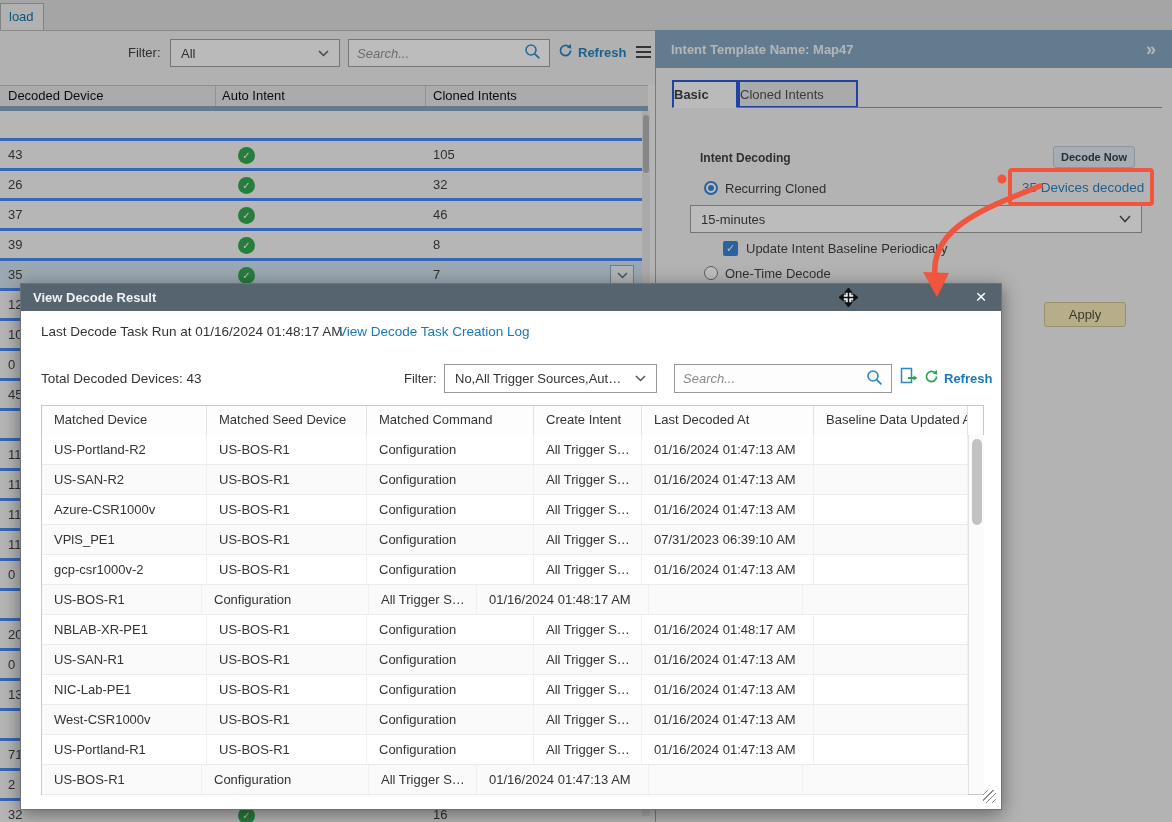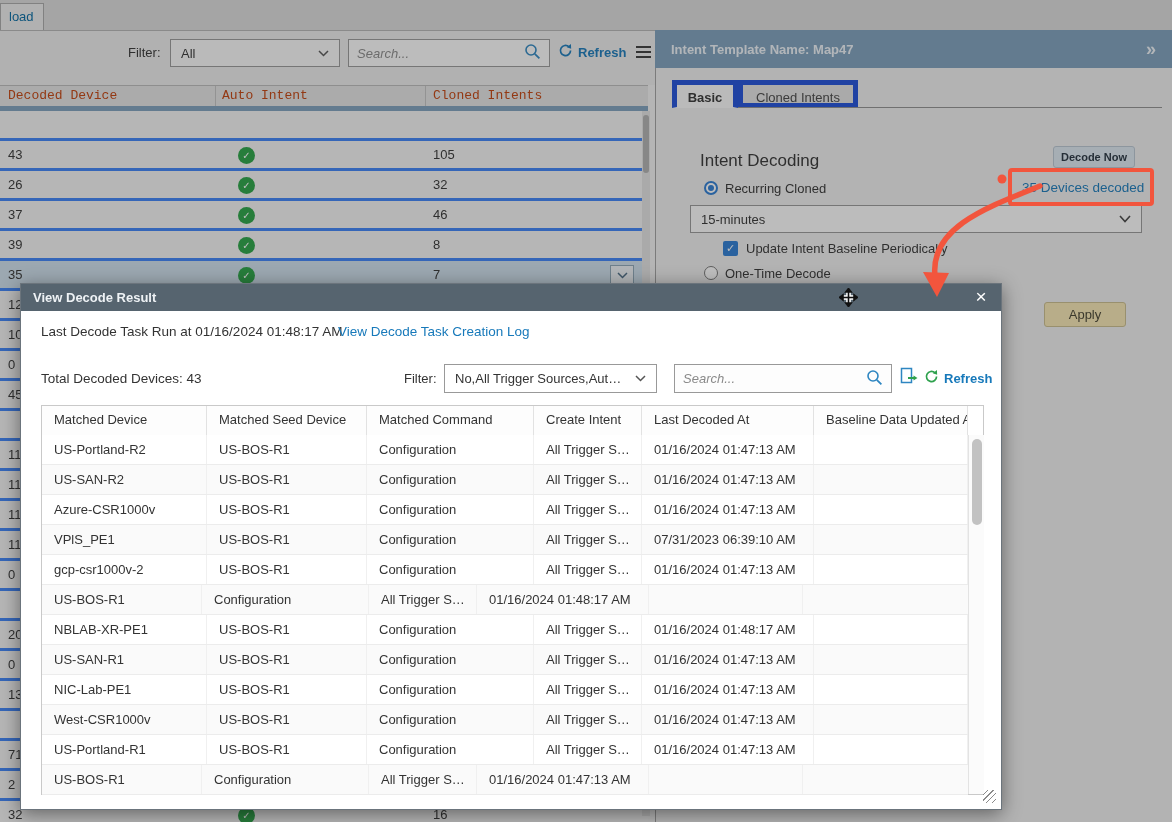--- a/index.html
+++ b/index.html
@@ -21,44 +21,44 @@
   .searchbox{background:#fdfdfd;border:1px solid #999;box-sizing:border-box;display:flex;align-items:center;
              justify-content:space-between;padding:0 8px;}
   #top-search{left:348px;top:39px;width:202px;height:28px;}
   .ph{font-style:italic;color:#8a8a8a;}
   .bluelink{color:#1779ba;}
   #top-refresh{left:558px;top:43px;display:flex;align-items:center;gap:5px;font-weight:bold;}
   #hamburger{left:636px;top:46px;width:15px;height:12px;display:flex;flex-direction:column;justify-content:space-between;}
   #hamburger div{height:2px;background:#3a3a3a;}
 
   #bg-thead{left:0;top:85px;width:648px;height:21px;background:#e4e4e4;border-top:1px solid #bbb;}
-  #bg-thead span{position:absolute;top:2px;color:#c2410c;font-family:Liberation Mono, monospace;}
+  #bg-thead span{position:absolute;top:2px;color:#000000;}
   #bg-thead .cdiv{position:absolute;top:0;bottom:0;width:1px;background:#c2c2c2;}
   #steelband{left:0;top:106px;width:648px;height:5px;background:#7da0bc;}
   #bg-rows{left:0;top:111px;width:648px;height:711px;background:#f4f4f4;}
   .bgrow{position:absolute;left:0;width:648px;height:30px;border-bottom:3px solid #3b82f6;box-sizing:border-box;background:#f4f4f4;}
   .bgrow.sel{background:#cfe0ec;}
   .bgrow .c1{position:absolute;left:8px;top:6px;}
   .bgrow .c3{position:absolute;left:433px;top:6px;}
   .gcheck{position:absolute;left:238px;top:6px;width:17px;height:17px;border-radius:50%;background:#27a344;
           color:#fff;font-size:10px;line-height:17px;text-align:center;}
   .rowchev{position:absolute;left:610px;top:4px;width:24px;height:21px;background:#eef3f7;border:1px solid #8fa6b8;
            box-sizing:border-box;display:flex;align-items:center;justify-content:center;}
   #bg-vscroll{left:642px;top:111px;width:8px;height:705px;background:#e2e2e2;}
   #bg-vthumb{left:643px;top:115px;width:6px;height:58px;background:#b0b0b0;border-radius:3px;}
 
   
   #panel{left:655px;top:30px;width:517px;height:792px;background:#f0f0f0;border-left:1px solid #9f9f9f;}
   #panel-head{left:655px;top:30px;width:517px;height:38px;background:#7da0bc;color:#eef3f8;font-weight:bold;
               display:flex;align-items:center;justify-content:space-between;padding:0 16px;box-sizing:border-box;}
-  .tab{position:absolute;top:80px;height:28px;box-sizing:border-box;border:5px solid #1d4ed8;line-height:26px;text-align:center;}
+  .tab{position:absolute;top:80px;height:28px;box-sizing:border-box;border:2px solid #1d4ed8;line-height:26px;}
   #tab-basic{left:672px;width:66px;background:#fafafa;border-bottom:1px solid #fafafa;font-weight:bold;z-index:2;}
   #tab-cloned{left:738px;width:120px;background:#e2e2e2;color:#444;}
   #tabline{left:672px;top:107px;width:490px;height:1px;background:#909090;}
-  #sec-title{left:700px;top:151px;font-weight:normal;font-size:17px;}
+  #sec-title{left:700px;top:151px;font-weight:bold;font-size:12px;}
   #btn-decode{left:1053px;top:146px;width:82px;height:22px;background:#dde8f1;border:1px solid #b9c6d2;border-radius:3px;
               font-size:11px;font-weight:bold;color:#24323e;text-align:center;line-height:20px;box-sizing:border-box;}
   .radio{position:absolute;width:14px;height:14px;border-radius:50%;box-sizing:border-box;background:#fff;border:1px solid #767676;}
   .radio.on{border:2px solid #2b7cd3;}
   .radio.on::after{content:"";position:absolute;left:2px;top:2px;width:6px;height:6px;border-radius:50%;background:#2b7cd3;}
   #radio1{left:704px;top:181px;}
   #lbl-recurring{left:725px;top:181px;}
   #link-decoded{left:1022px;top:180px;font-size:13.5px;}
   #sel-interval{left:690px;top:205px;width:452px;height:28px;background:#fdfdfd;}
   #chk{left:723px;top:241px;width:15px;height:15px;background:#2b7cd3;border-radius:2px;color:#fff;font-size:11px;

